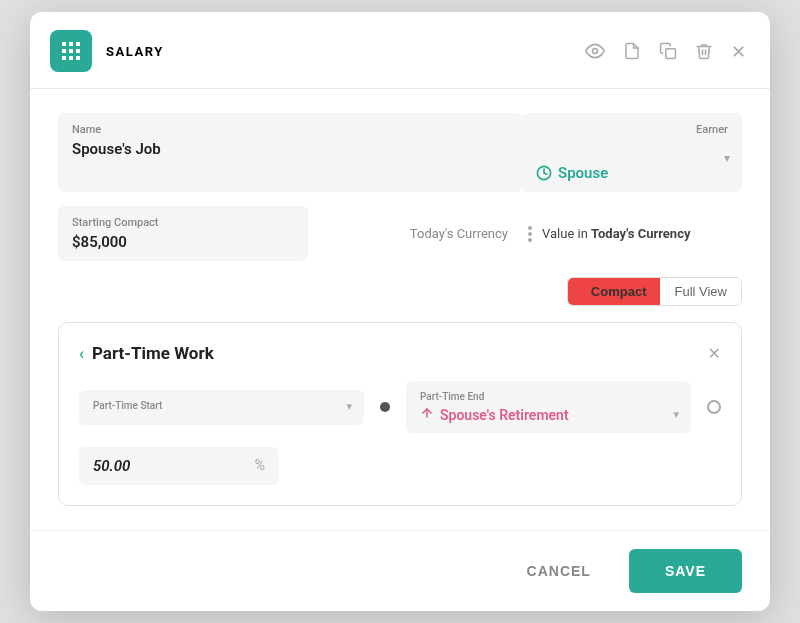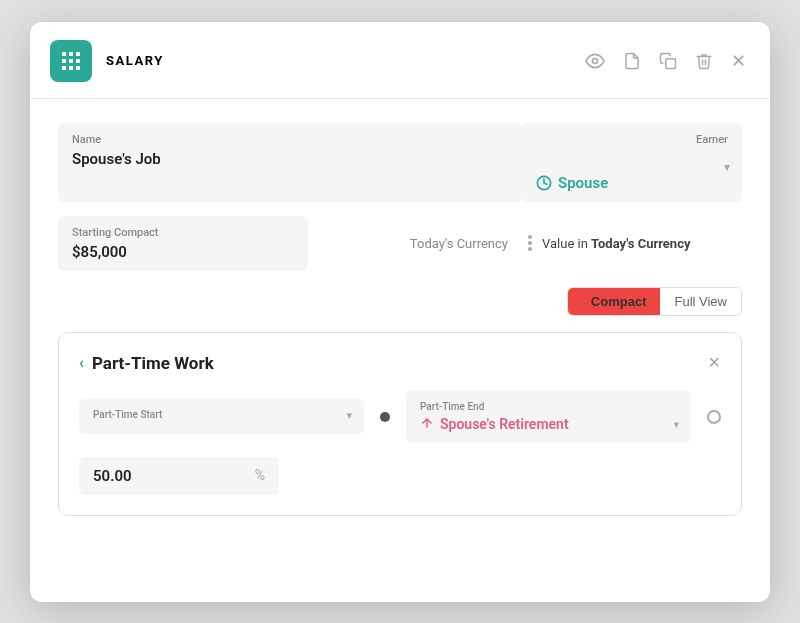--- a/index.html
+++ b/index.html
@@ -296,20 +296,21 @@
     .income-field-label {
       font-size: 11px;
       color: #888;
       margin-bottom: 4px;
       font-weight: 500;
     }
     .income-row {
       display: flex;
       align-items: center;
       gap: 8px;
+      font-style: italic;
     }
     .income-value {
       font-size: 15px;
       font-weight: 600;
       color: #222;
     }
     .percent-symbol {
       font-size: 14px;
       color: #aaa;
       position: absolute;
@@ -497,13 +498,17 @@
             <div class="income-row">
               <span class="income-value">50.00</span>
             </div>
             <span class="percent-symbol">%</span>
           </div>
         </div>
       </div>
     </div>
   </div>
 
+  <div class="modal-footer">
+    <button class="btn-cancel">CANCEL</button>
+    <button class="btn-save">SAVE</button>
+  </div>
 </div>
 
 </body></html>

